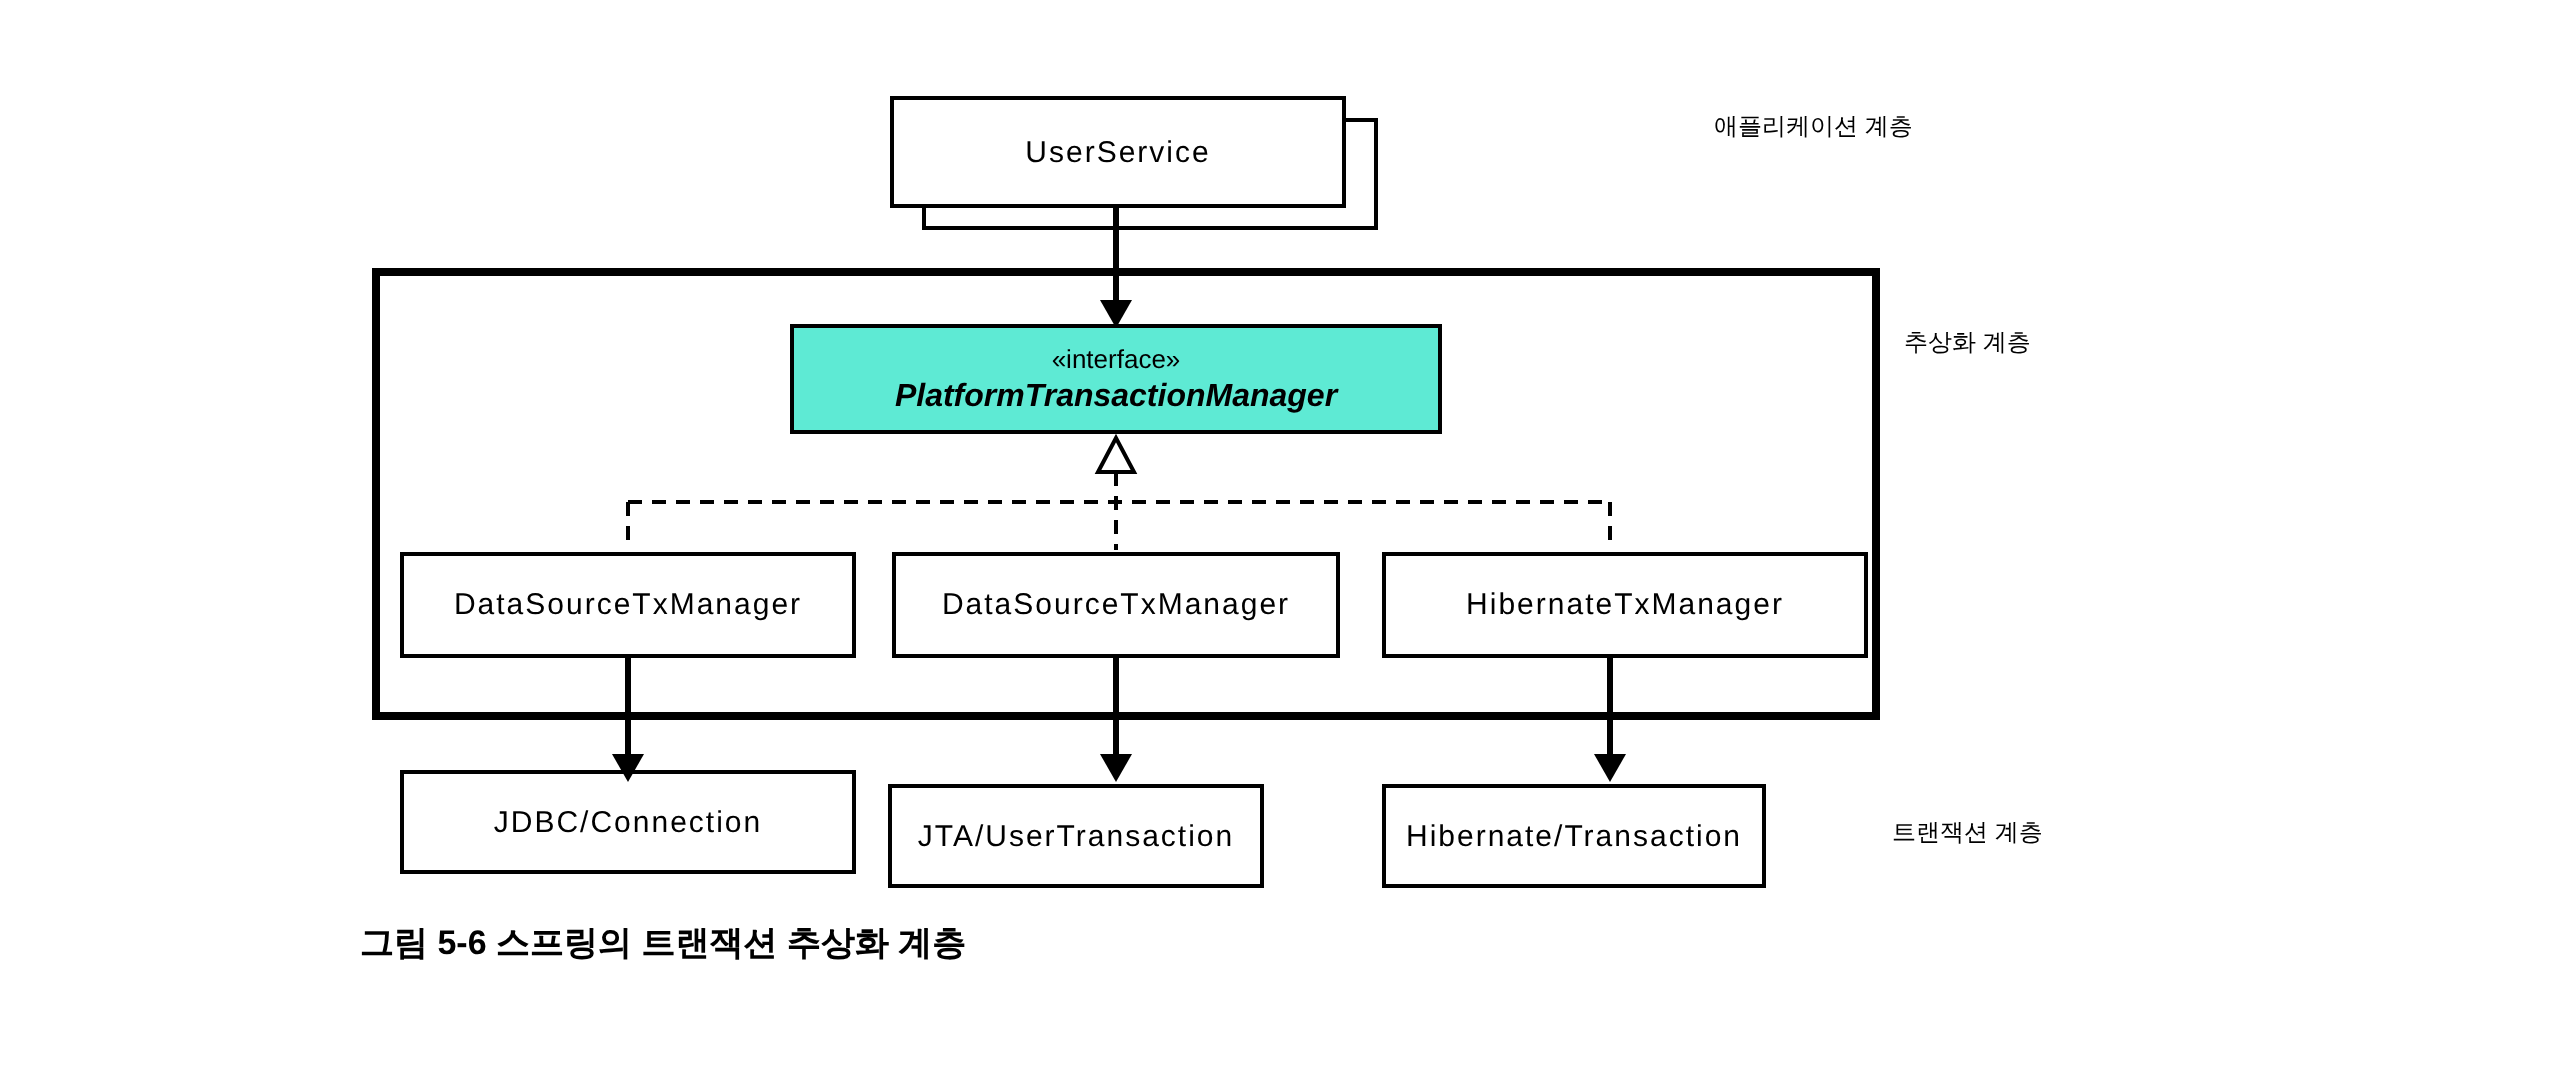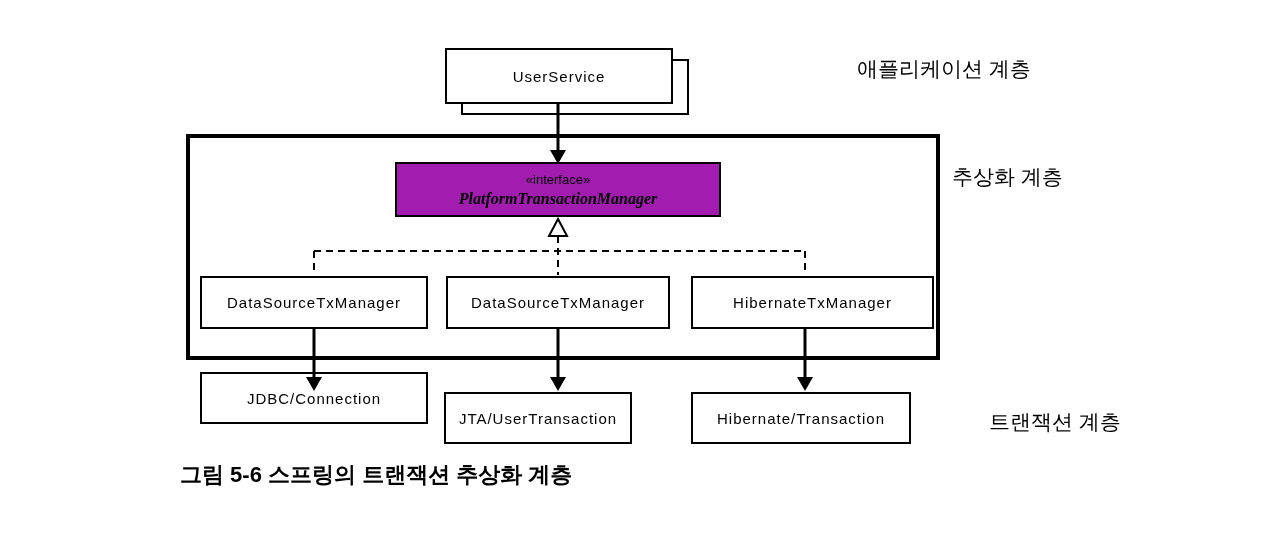--- a/index.html
+++ b/index.html
@@ -34,49 +34,49 @@
     box-sizing: border-box;
   }
   .outer-box {
     position: absolute;
     border: 4px solid #000;
     box-sizing: border-box;
     background: transparent;
   }
   .iface-box {
     position: absolute;
-    background: #a21caf;
+    background: #5eead4;
     border: 2px solid #000;
     box-sizing: border-box;
     display: flex;
     flex-direction: column;
     align-items: center;
     justify-content: center;
     gap: 3px;
   }
   .stereotype {
     font-family: "Liberation Sans", sans-serif;
     font-size: 13px;
     font-stretch: condensed;
   }
   .iface-name {
-    font-family: Liberation Serif, serif;
+    font-family: Liberation Sans, sans-serif;
     font-size: 16px;
     font-weight: bold;
     font-style: italic;
     white-space: nowrap;
   }
   .layer-label {
     position: absolute;
-    font-size: 21px;
+    font-size: 12px;
     white-space: nowrap;
   }
   .caption {
     position: absolute;
-    font-size: 22px;
+    font-size: 17px;
     font-weight: bold;
     white-space: nowrap;
   }
   svg.connectors {
     position: absolute;
     left: 0; top: 0;
     pointer-events: none;
   }
   svg.connectors .solid { stroke: #000; stroke-width: 3; }
   svg.connectors .head  { fill: #000; stroke: none; }
@@ -112,31 +112,31 @@
   <div class="box mono" style="left:200px; top:276px; width:228px; height:53px;">
     <span>DataSourceTxManager</span>
   </div>
   <div class="box mono" style="left:446px; top:276px; width:224px; height:53px;">
     <span>DataSourceTxManager</span>
   </div>
   <div class="box mono" style="left:691px; top:276px; width:243px; height:53px;">
     <span>HibernateTxManager</span>
   </div>
 
-  <div class="box mono" style="left:200px; top:372px; width:228px; height:52px;">
+  <div class="box mono" style="left:200px; top:385px; width:228px; height:52px;">
     <span>JDBC/Connection</span>
   </div>
   <div class="box mono" style="left:444px; top:392px; width:188px; height:52px;">
     <span>JTA/UserTransaction</span>
   </div>
-  <div class="box mono" style="left:691px; top:392px; width:220px; height:52px;">
+  <div class="box mono" style="left:691px; top:392px; width:192px; height:52px;">
     <span>Hibernate/Transaction</span>
   </div>
 
-  <div class="layer-label" style="left:989px; top:408px;">트랜잭션 계층</div>
+  <div class="layer-label" style="left:946px; top:408px;">트랜잭션 계층</div>
 
   <div class="caption" style="left:180px; top:460px;">그림 5-6 스프링의 트랜잭션 추상화 계층</div>
 
   <svg class="connectors" width="1280" height="534" viewBox="0 0 1280 534">
 
     <g>
       <line class="solid" x1="558" y1="104" x2="558" y2="152"></line>
       <polygon class="head" points="550,150 566,150 558,164"></polygon>
     </g>
 

